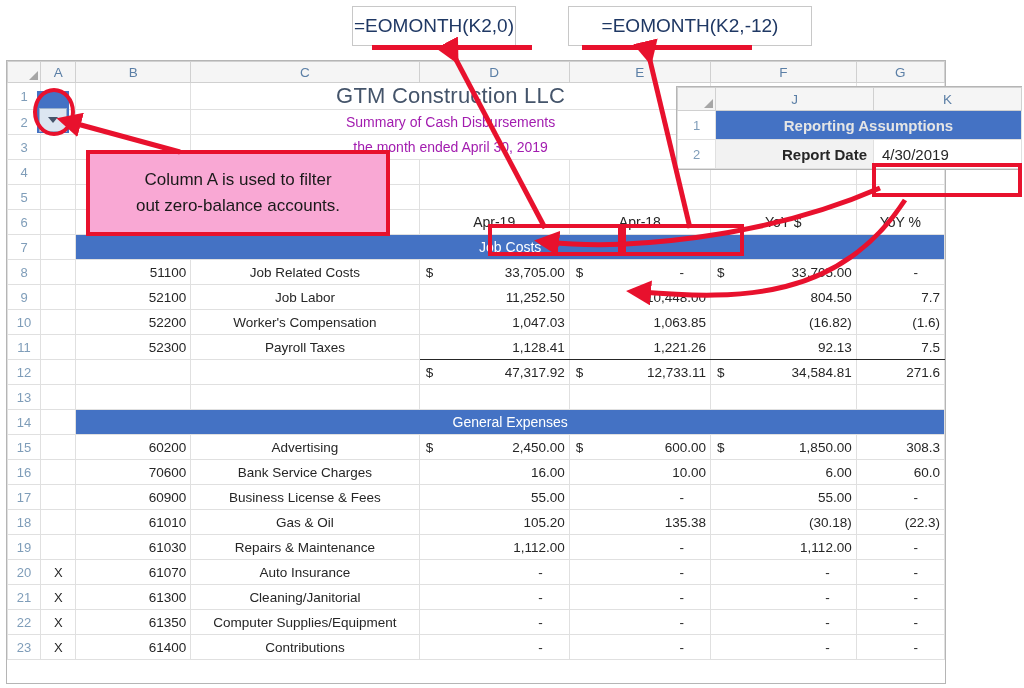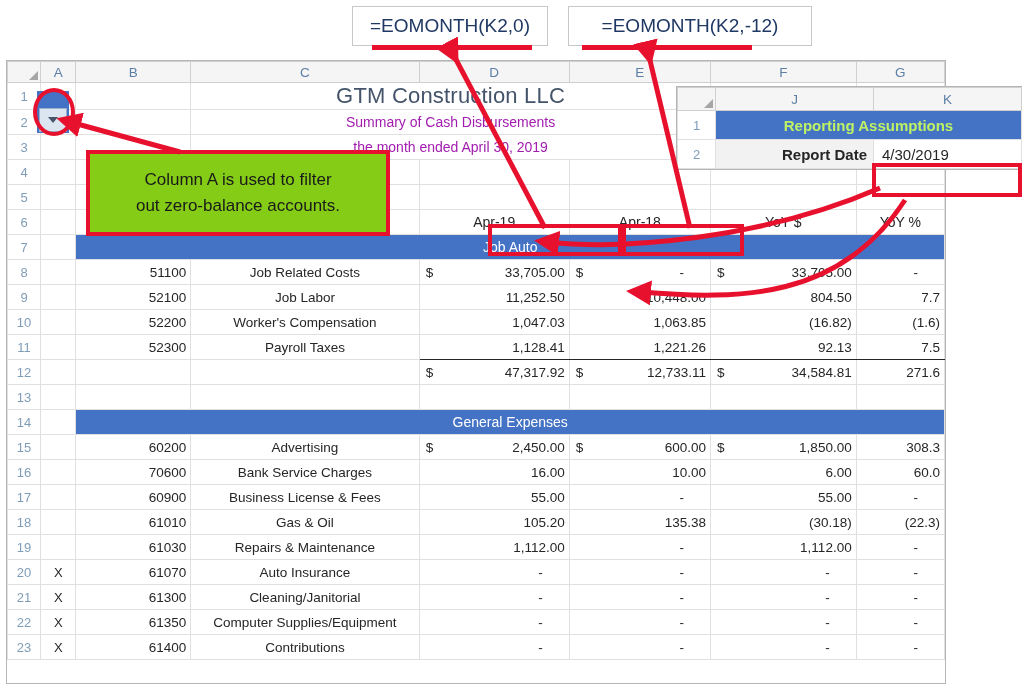--- a/index.html
+++ b/index.html
@@ -20,21 +20,21 @@
     border: 1px solid #c8c8c8;
     box-sizing: border-box;
     display: flex;
     align-items: center;
     justify-content: center;
     font-size: 19px;
     color: #1f3864;
     letter-spacing: 0px;
     white-space: nowrap;
   }
-  #formula-1 { left: 352px; top: 6px; width: 196px; height: 40px; }
+  #formula-1 { left: 352px; top: 6px; width: 164px; height: 40px; }
   #formula-2 { left: 568px; top: 6px; width: 244px; height: 40px; }
 
   
   .red-underline {
     position: absolute;
     height: 5px;
     background: #e8112d;
   }
   #underline-1 { left: 372px; top: 45px; width: 160px; }
   #underline-2 { left: 582px; top: 45px; width: 170px; }
@@ -181,21 +181,21 @@
     height: 23px;
     font-size: 13.5px;
   }
   #assumptions td.rownum {
     background: #ffffff; color: #7f9db9;
     text-align: center; width: 38px;
     font-size: 13px;
   }
   .assump-title {
     background: #4472c4;
-    color: #bef264;
+    color: #e5e5e5;
     font-weight: bold;
     font-size: 15px;
     text-align: center;
   }
   .assump-label {
     background: #f2f2f2;
     text-align: right;
     font-weight: bold;
     font-size: 15px;
     color: #262626;
@@ -207,21 +207,21 @@
     padding-left: 8px !important;
     margin-top: 20px;
   }
 
   
   #callout {
     position: absolute;
     left: 86px; top: 150px;
     width: 304px; height: 86px;
     border: 4px solid #e8112d;
-    background: #84cc16;
+    background: #f9a8d4;
     box-sizing: border-box;
     display: flex;
     flex-direction: column;
     justify-content: center;
     align-items: center;
     z-index: 9;
     padding: 0 14px;
   }
   #callout .line {
     font-size: 17px;
@@ -381,21 +381,21 @@
         <td></td>
         <td class="periodhdr">Apr-19</td>
         <td class="periodhdr">Apr-18</td>
         <td class="periodhdr">YoY $</td>
         <td class="periodhdr">YoY %</td>
       </tr>
 
       <tr>
         <td class="rownum">7</td>
         <td></td>
-        <td class="banner" colspan="6">Job Auto</td>
+        <td class="banner" colspan="6">Job Costs</td>
       </tr>
 
       <tr>
         <td class="rownum">8</td>
         <td class="flag"></td>
         <td class="acct">51100</td>
         <td class="desc">Job Related Costs</td>
         <td class="num cur"><span class="dollar">$</span><span>33,705.00</span></td>
         <td class="num cur dash"><span class="dollar">$</span><span>-</span></td>
         <td class="num cur"><span class="dollar">$</span><span>33,705.00</span></td>

